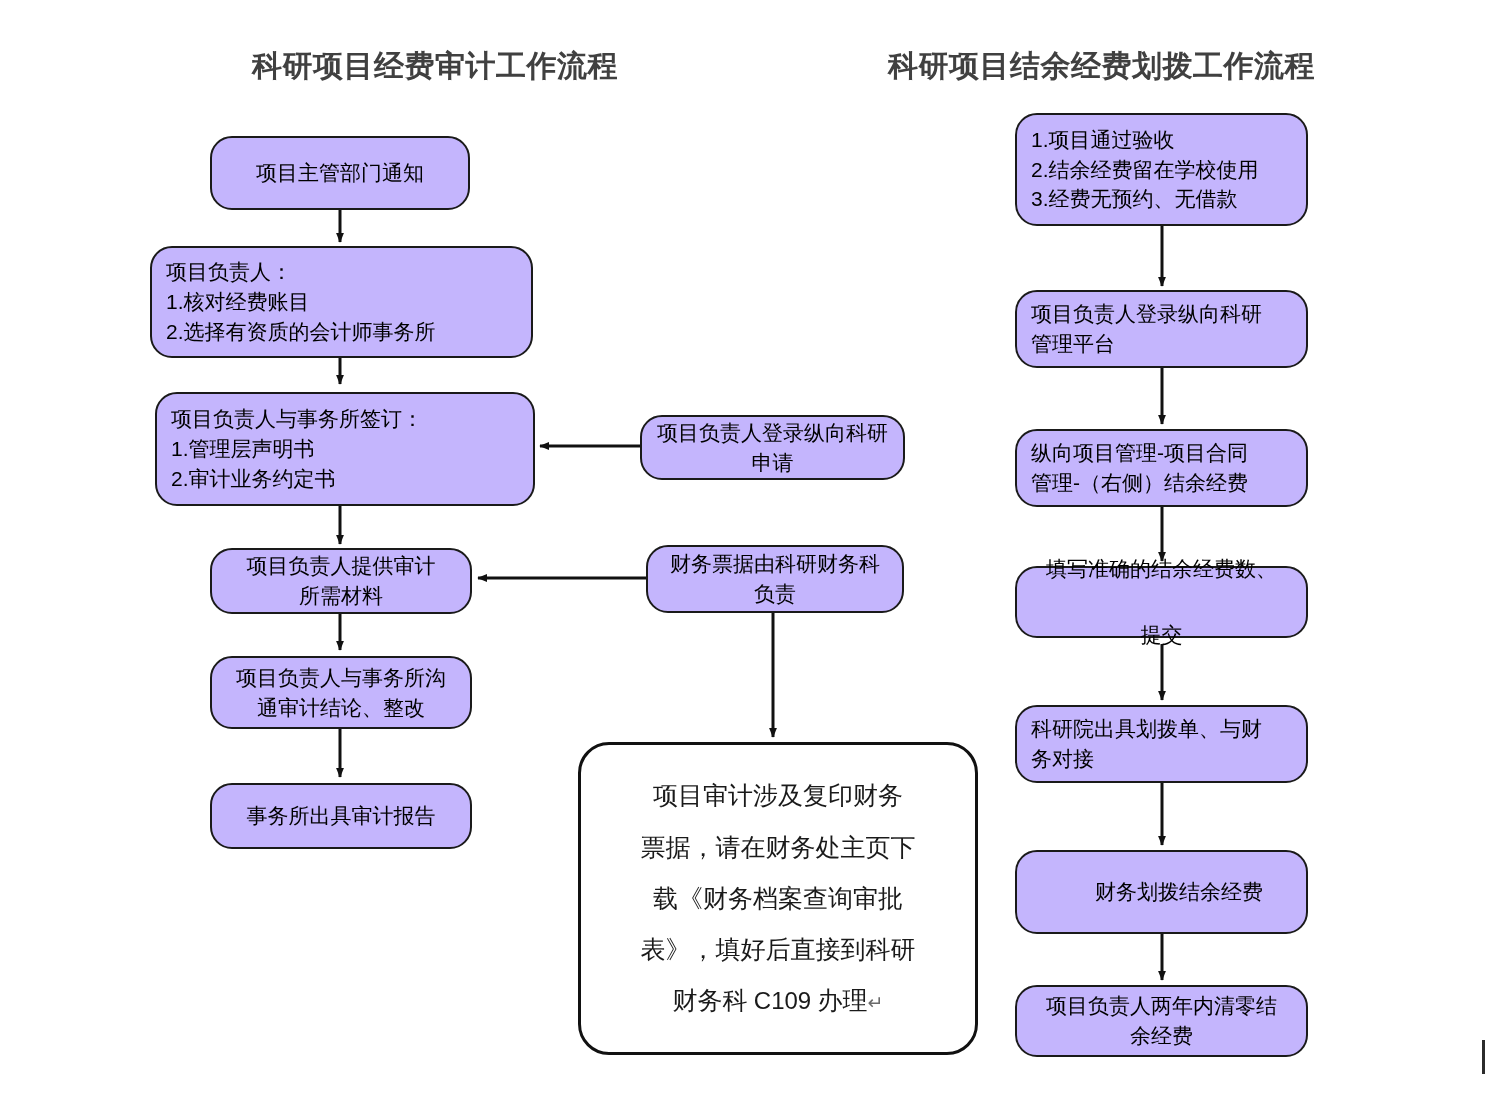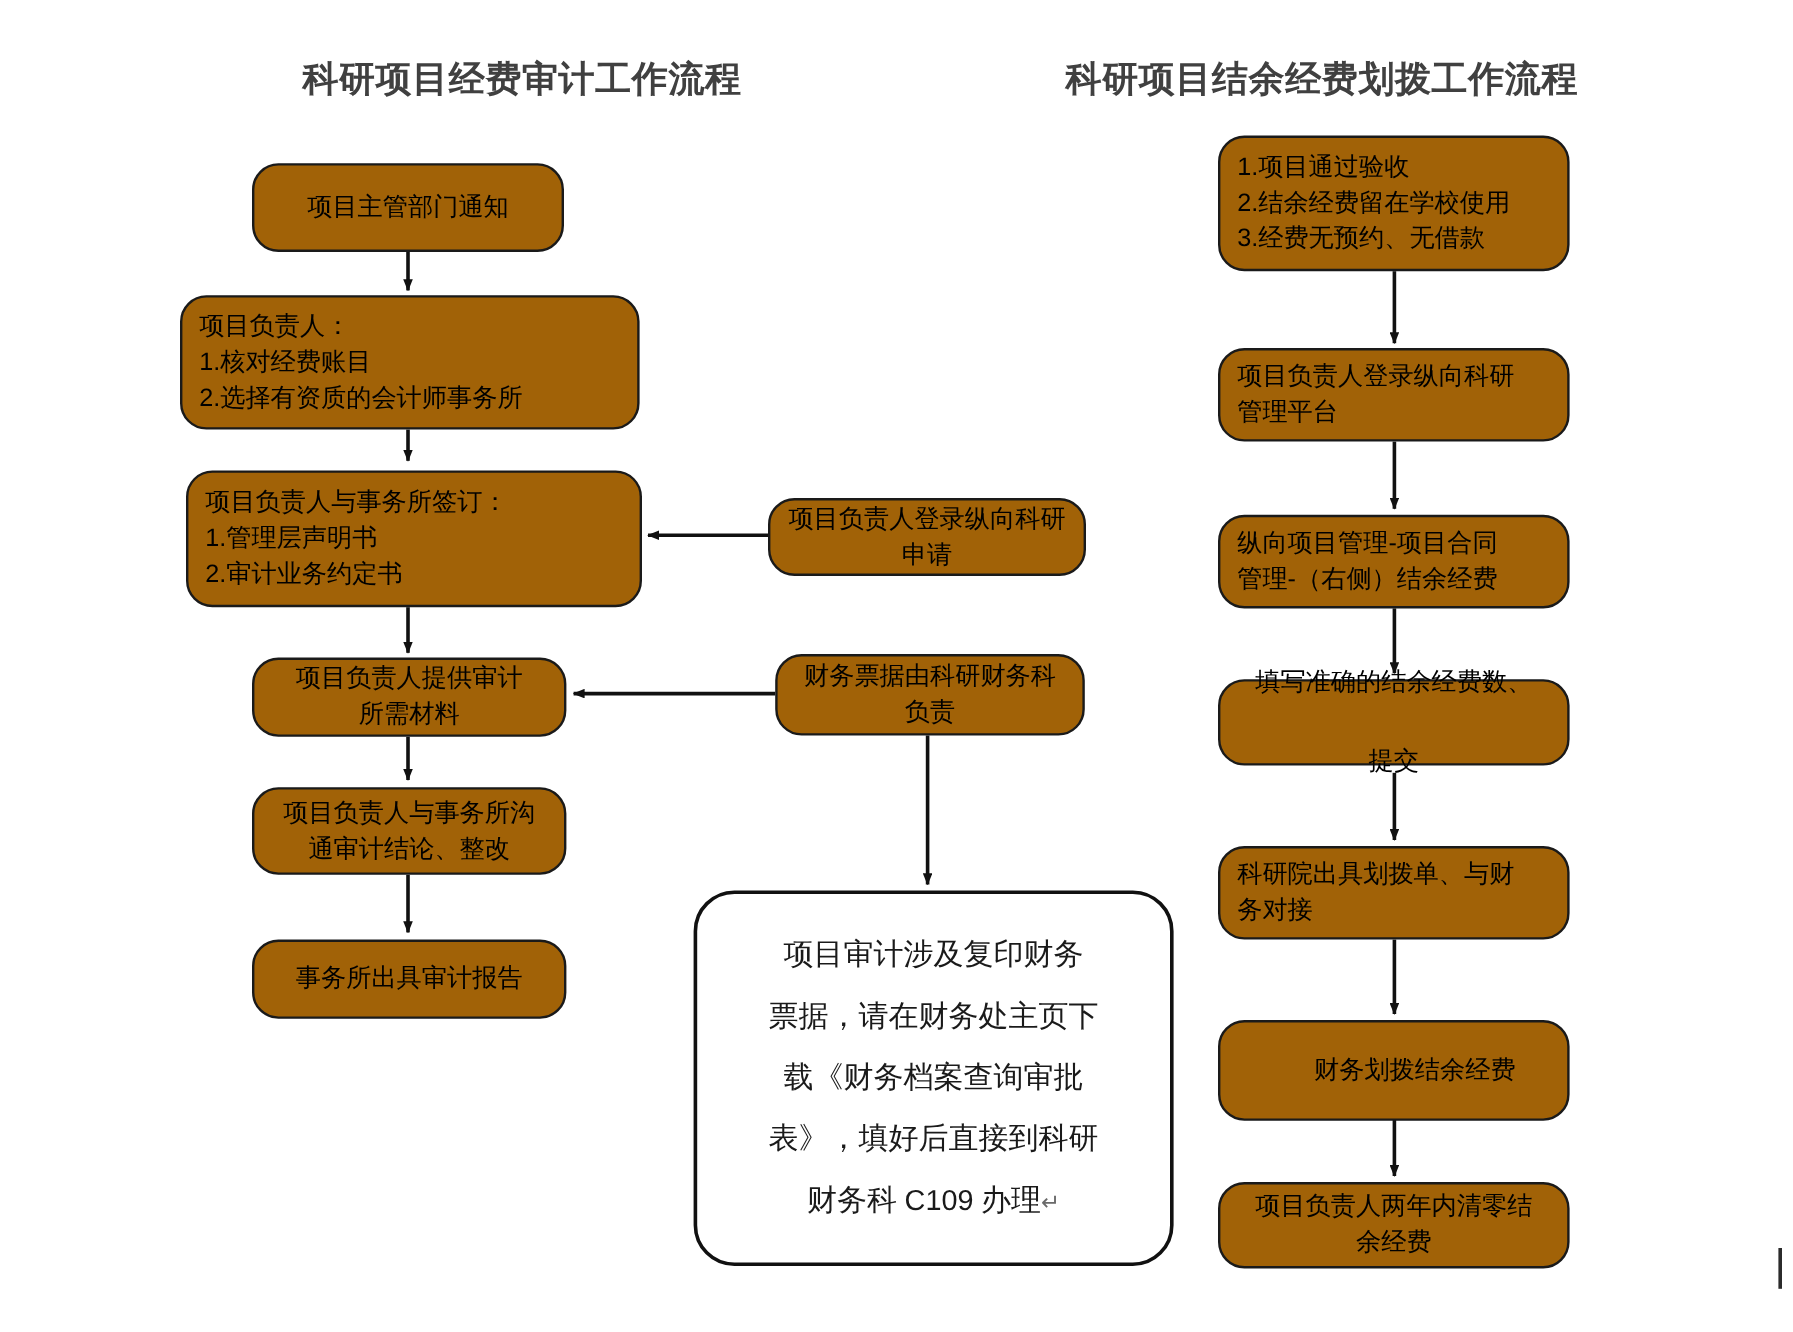--- a/index.html
+++ b/index.html
@@ -39,21 +39,21 @@
     font-family: "Liberation Sans", "DejaVu Sans", sans-serif;
   }
   #title-left  { left: 252px; top: 46px; }
   #title-right { left: 888px; top: 46px; }
 
   .node {
     position: absolute;
     box-sizing: border-box;
     border: 2.5px solid #1a1a1a;
     border-radius: 22px;
-    background: #a16207;
+    background: #c4b5fd;
     display: flex;
     flex-direction: column;
     justify-content: center;
     font-size: 21px;
     line-height: 1.42;
     color: #000000;
   }
   .node.centered {
     align-items: center;
     text-align: center;
@@ -170,21 +170,21 @@
   <div class="node centered" style="left:640px; top:415px; width:265px; height:65px;">
     <span class="ln">项目负责人登录纵向科研</span>
     <span class="ln">申请</span>
   </div>
 
   <div class="node centered" style="left:646px; top:545px; width:258px; height:68px;align-items:center;">
     <span class="ln">财务票据由科研财务科</span>
     <span class="ln">负责</span>
   </div>
 
-  <div class="note" style="left:578px; top:742px; width:400px; height:313px;">
+  <div class="note" style="left:578px; top:742px; width:400px; height:313px;border-radius:31px;">
     <span class="ln">项目审计涉及复印财务</span>
     <span class="ln">票据，请在财务处主页下</span>
     <span class="ln">载《财务档案查询审批</span>
     <span class="ln">表》，填好后直接到科研</span>
     <span class="ln"><span>财务科 </span><span class="mono-inline">C109</span><span> 办理</span><span class="ret">↵</span></span>
   </div>
 
   <div class="node left-align" style="left:1015px; top:113px; width:293px; height:113px;">
     <span class="ln">1.项目通过验收</span>
     <span class="ln">2.结余经费留在学校使用</span>

